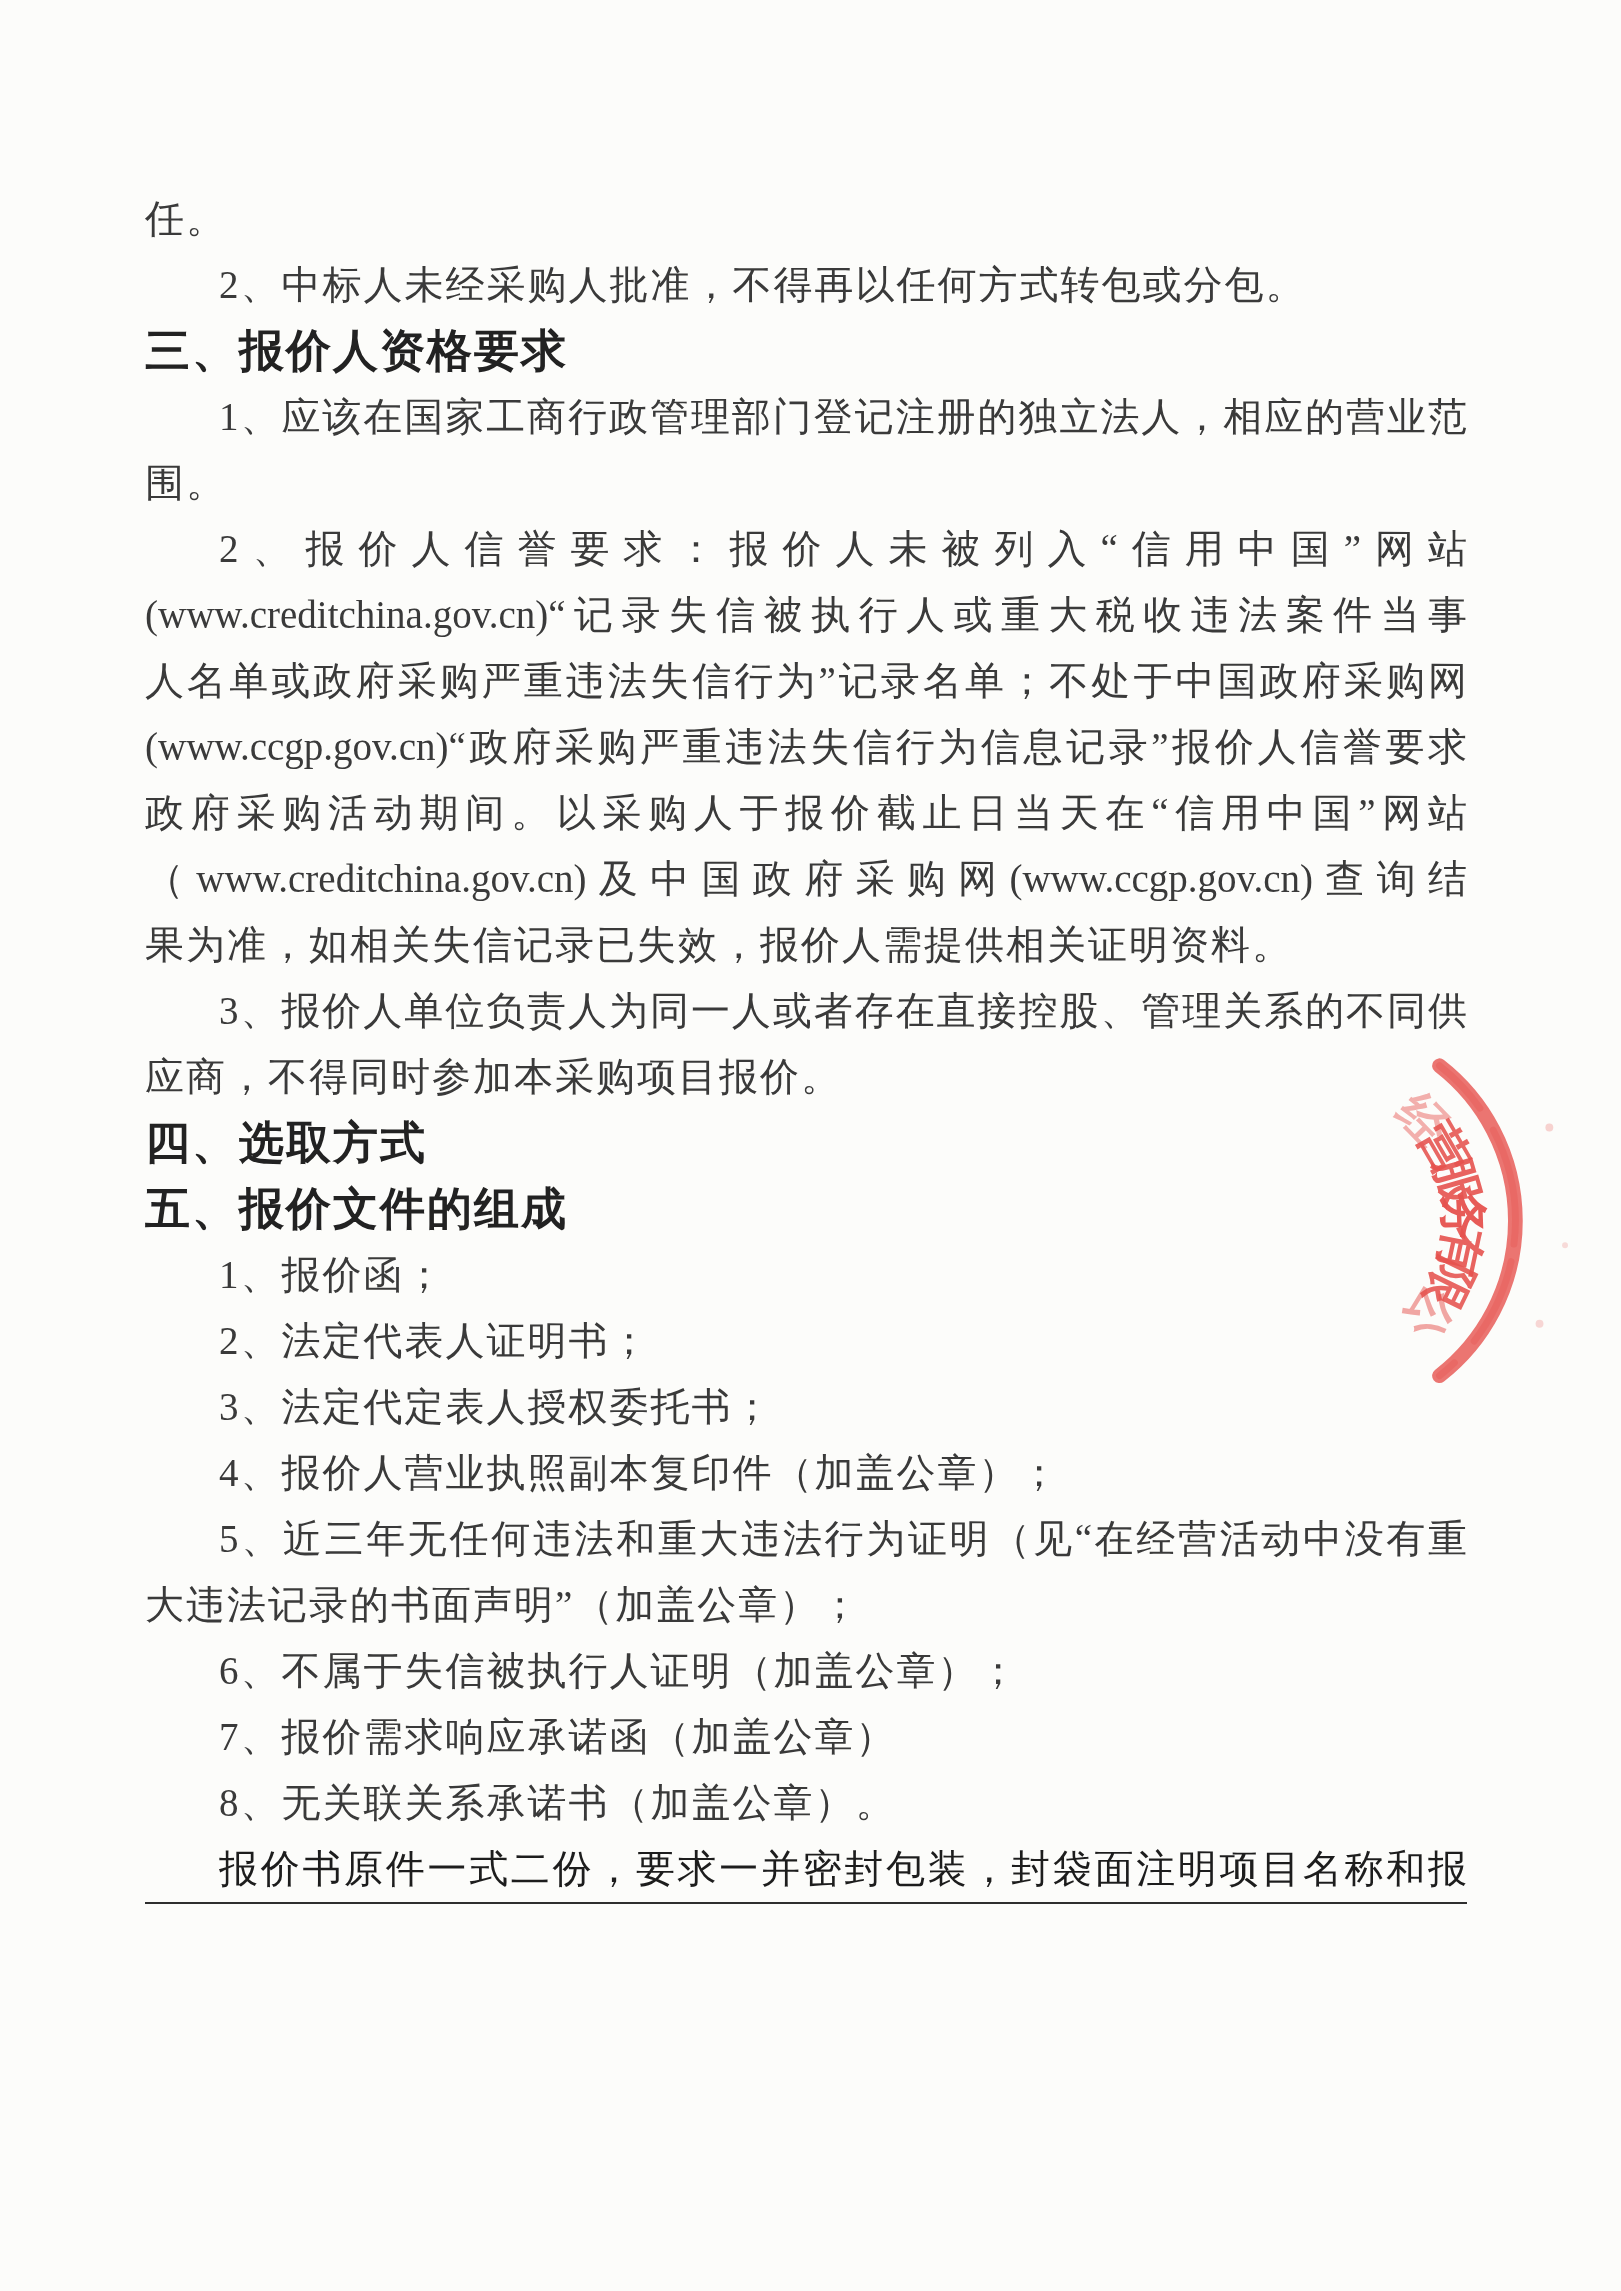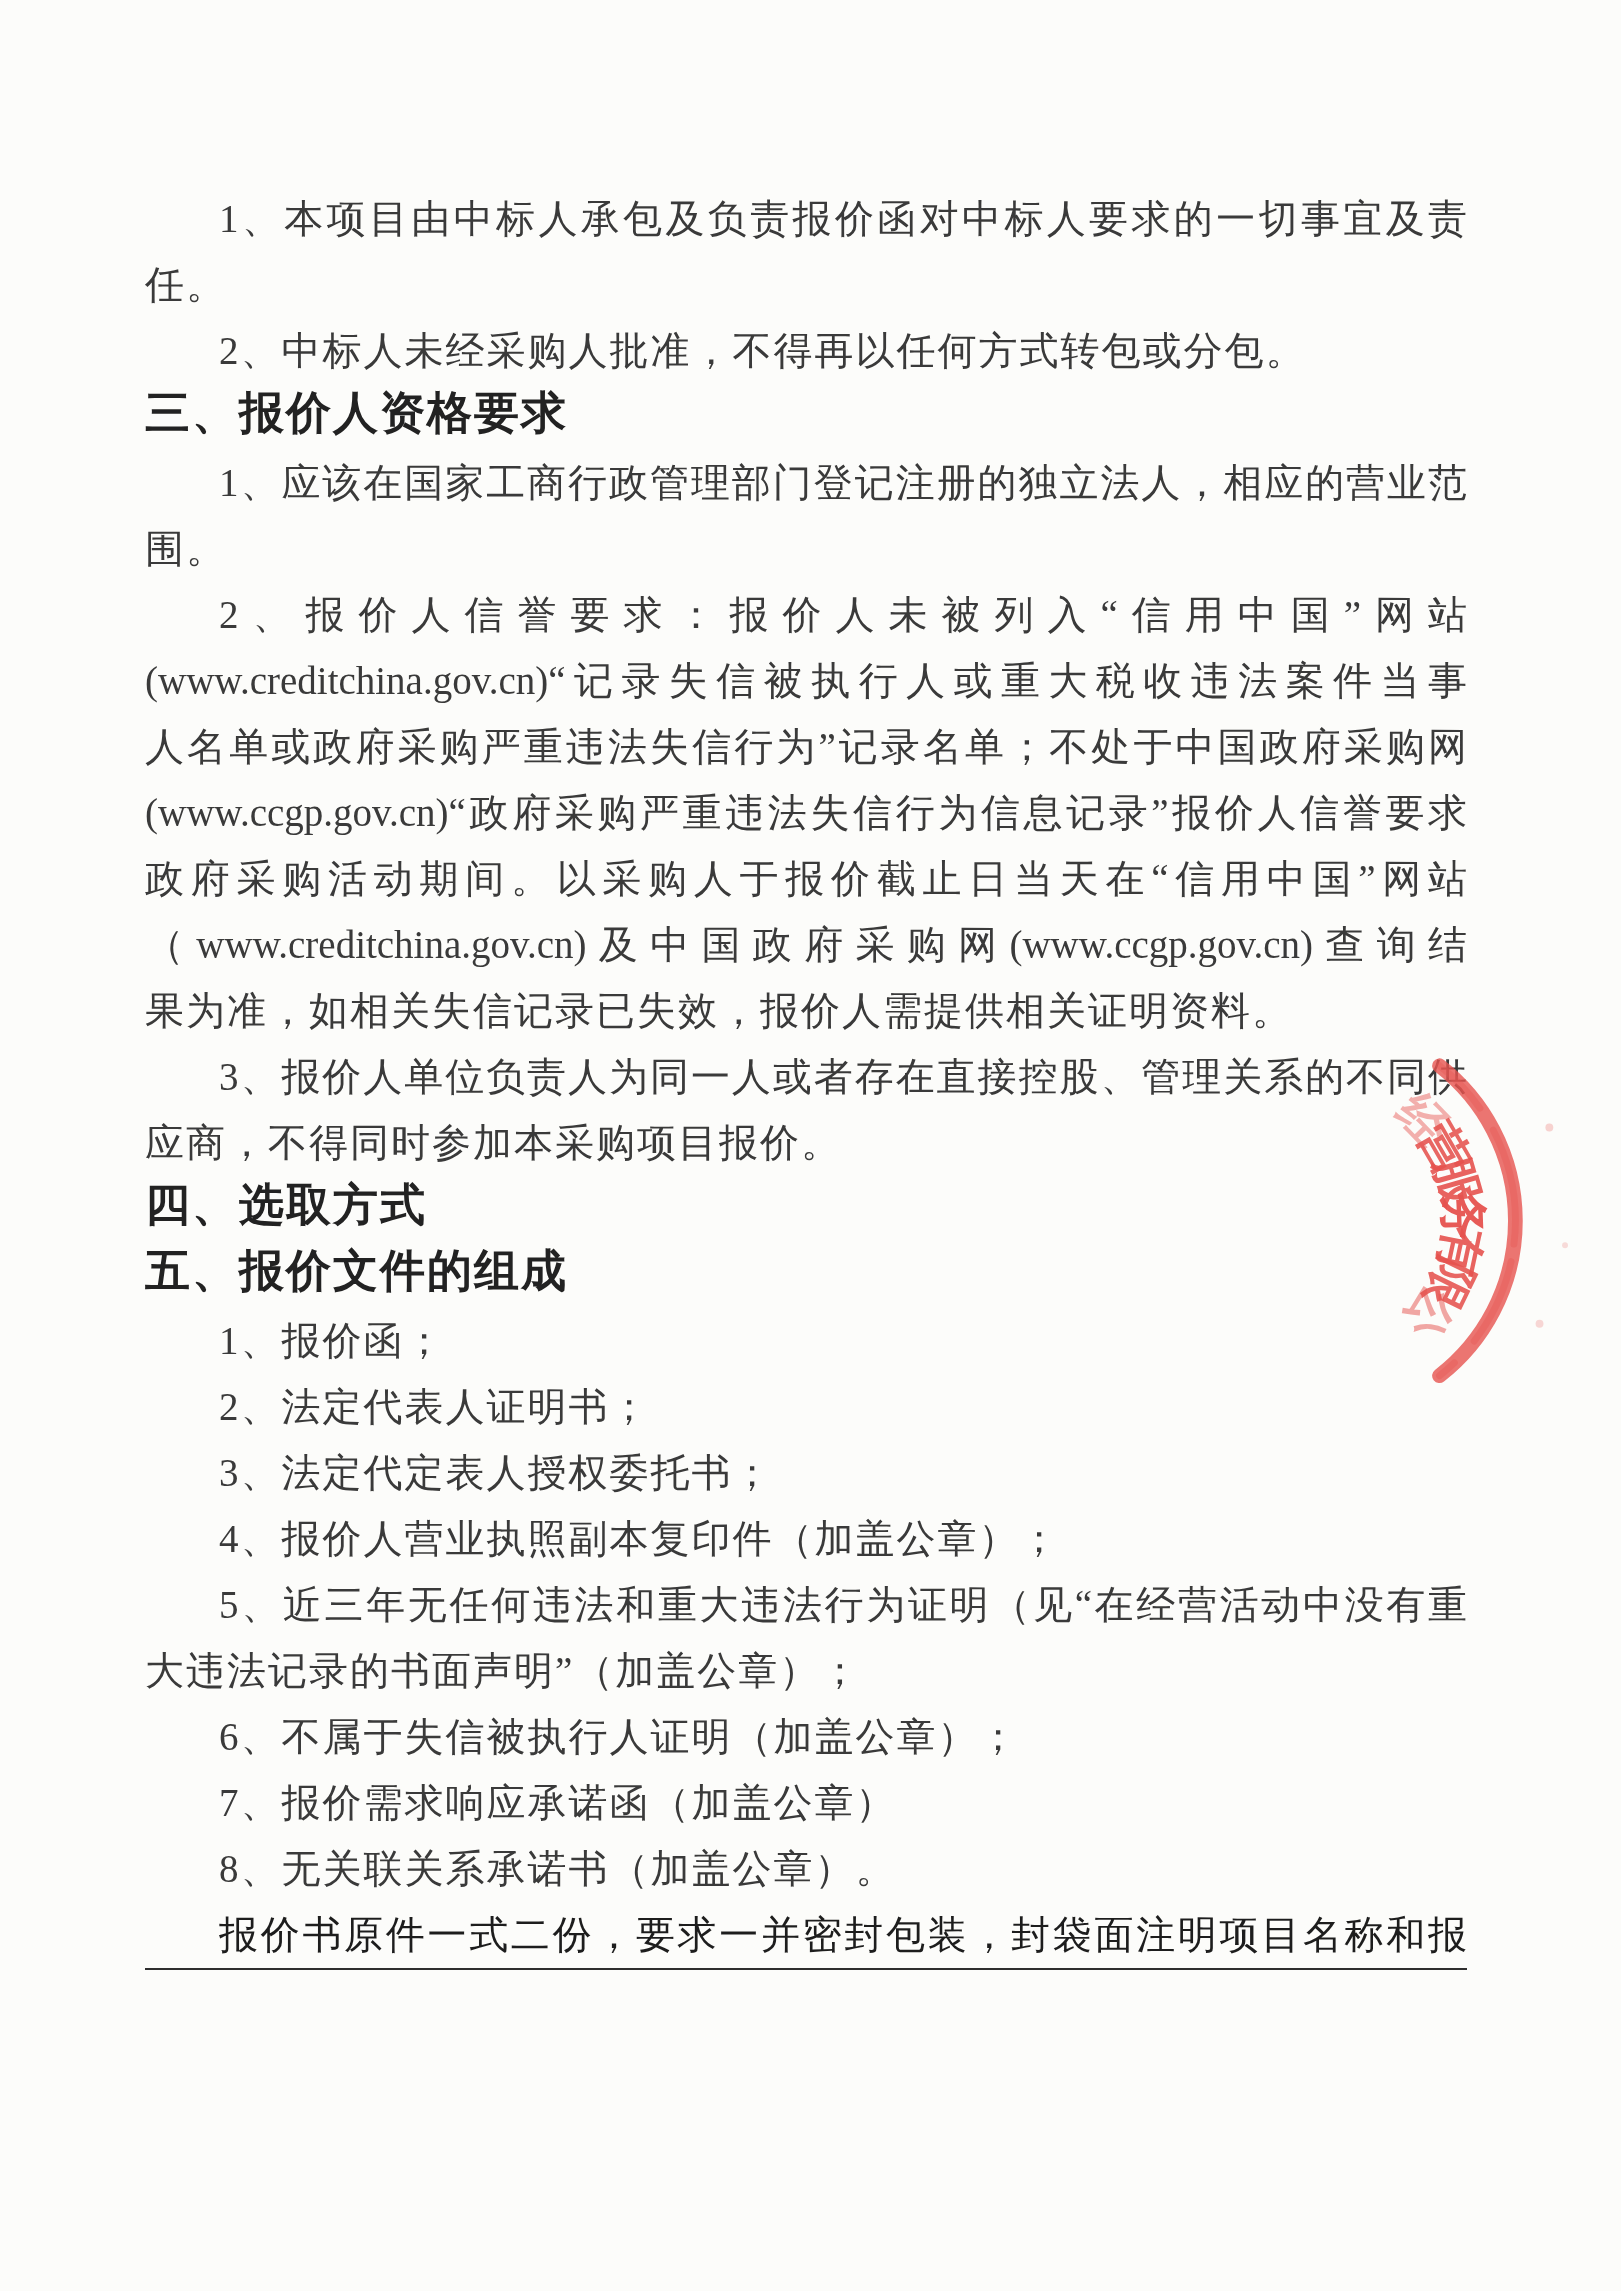--- a/index.html
+++ b/index.html
@@ -24,21 +24,21 @@
     white-space:nowrap;
   }
   .line.indent{padding-left:74px;}
   .line.justify{
     white-space:normal;
     letter-spacing:0;
     text-align:justify;
     text-align-last:justify;
   }
   .line.heading{
-    font-family:Liberation Mono, monospace;
+    font-family:Liberation Serif, serif;
     font-weight:bold;
     font-size:45px;
     color:#222;
   }
   .line.bold-underline{
     font-weight:normal;
     color:#1d1d1d;
     border-bottom:2.9px solid #2e2e2e;
   }
   .stamp{
@@ -51,21 +51,20 @@
     font-family:"Liberation Sans","DejaVu Sans",sans-serif;
     font-weight:bold;
   }
 </style>
 </head>
 <body>
 
 <div class="page">
 
   <div class="text-column" id="text-column">
-      <div class="line body indent justify">1、本项目由中标人承包及负责报价函对中标人要求的一切事宜及责</div>
       <div class="line body">任。</div>
       <div class="line body indent">2、中标人未经采购人批准，不得再以任何方式转包或分包。</div>
       <div class="line heading">三、报价人资格要求</div>
       <div class="line body indent justify">1、应该在国家工商行政管理部门登记注册的独立法人，相应的营业范</div>
       <div class="line body">围。</div>
       <div class="line body indent justify">2、报价人信誉要求：报价人未被列入“信用中国”网站</div>
       <div class="line body justify">(www.creditchina.gov.cn)“记录失信被执行人或重大税收违法案件当事</div>
       <div class="line body justify">人名单或政府采购严重违法失信行为”记录名单；不处于中国政府采购网</div>
       <div class="line body justify">(www.ccgp.gov.cn)“政府采购严重违法失信行为信息记录”报价人信誉要求</div>
       <div class="line body justify">政府采购活动期间。以采购人于报价截止日当天在“信用中国”网站</div>

